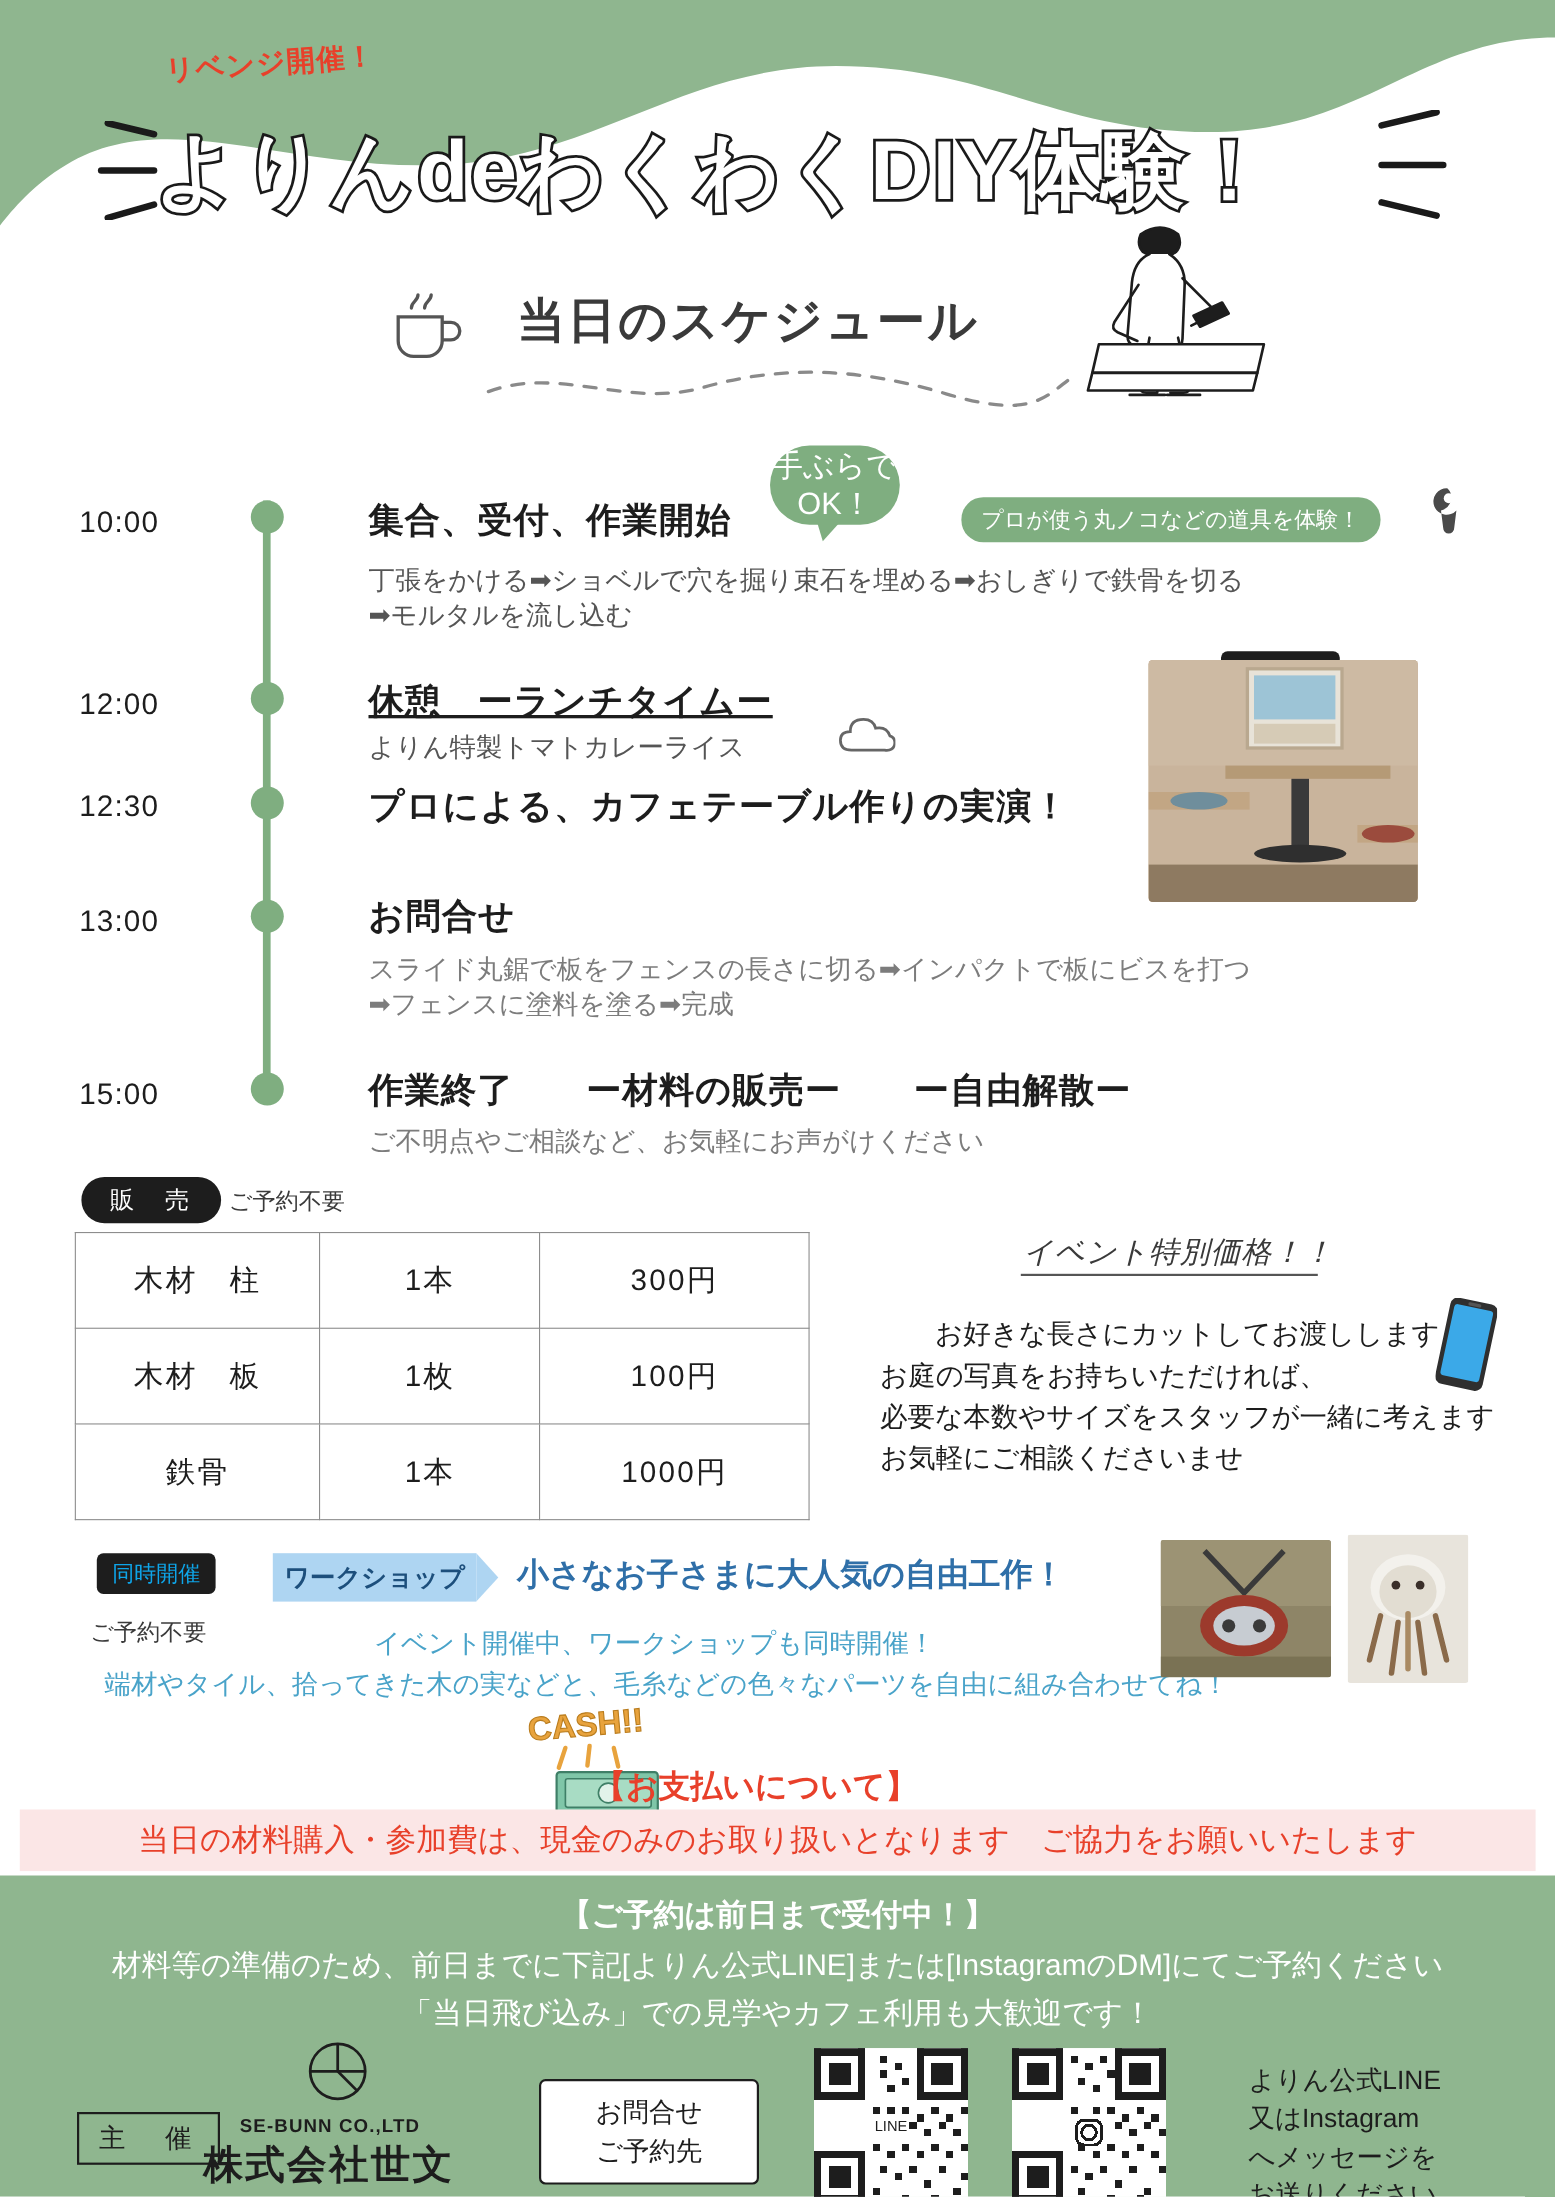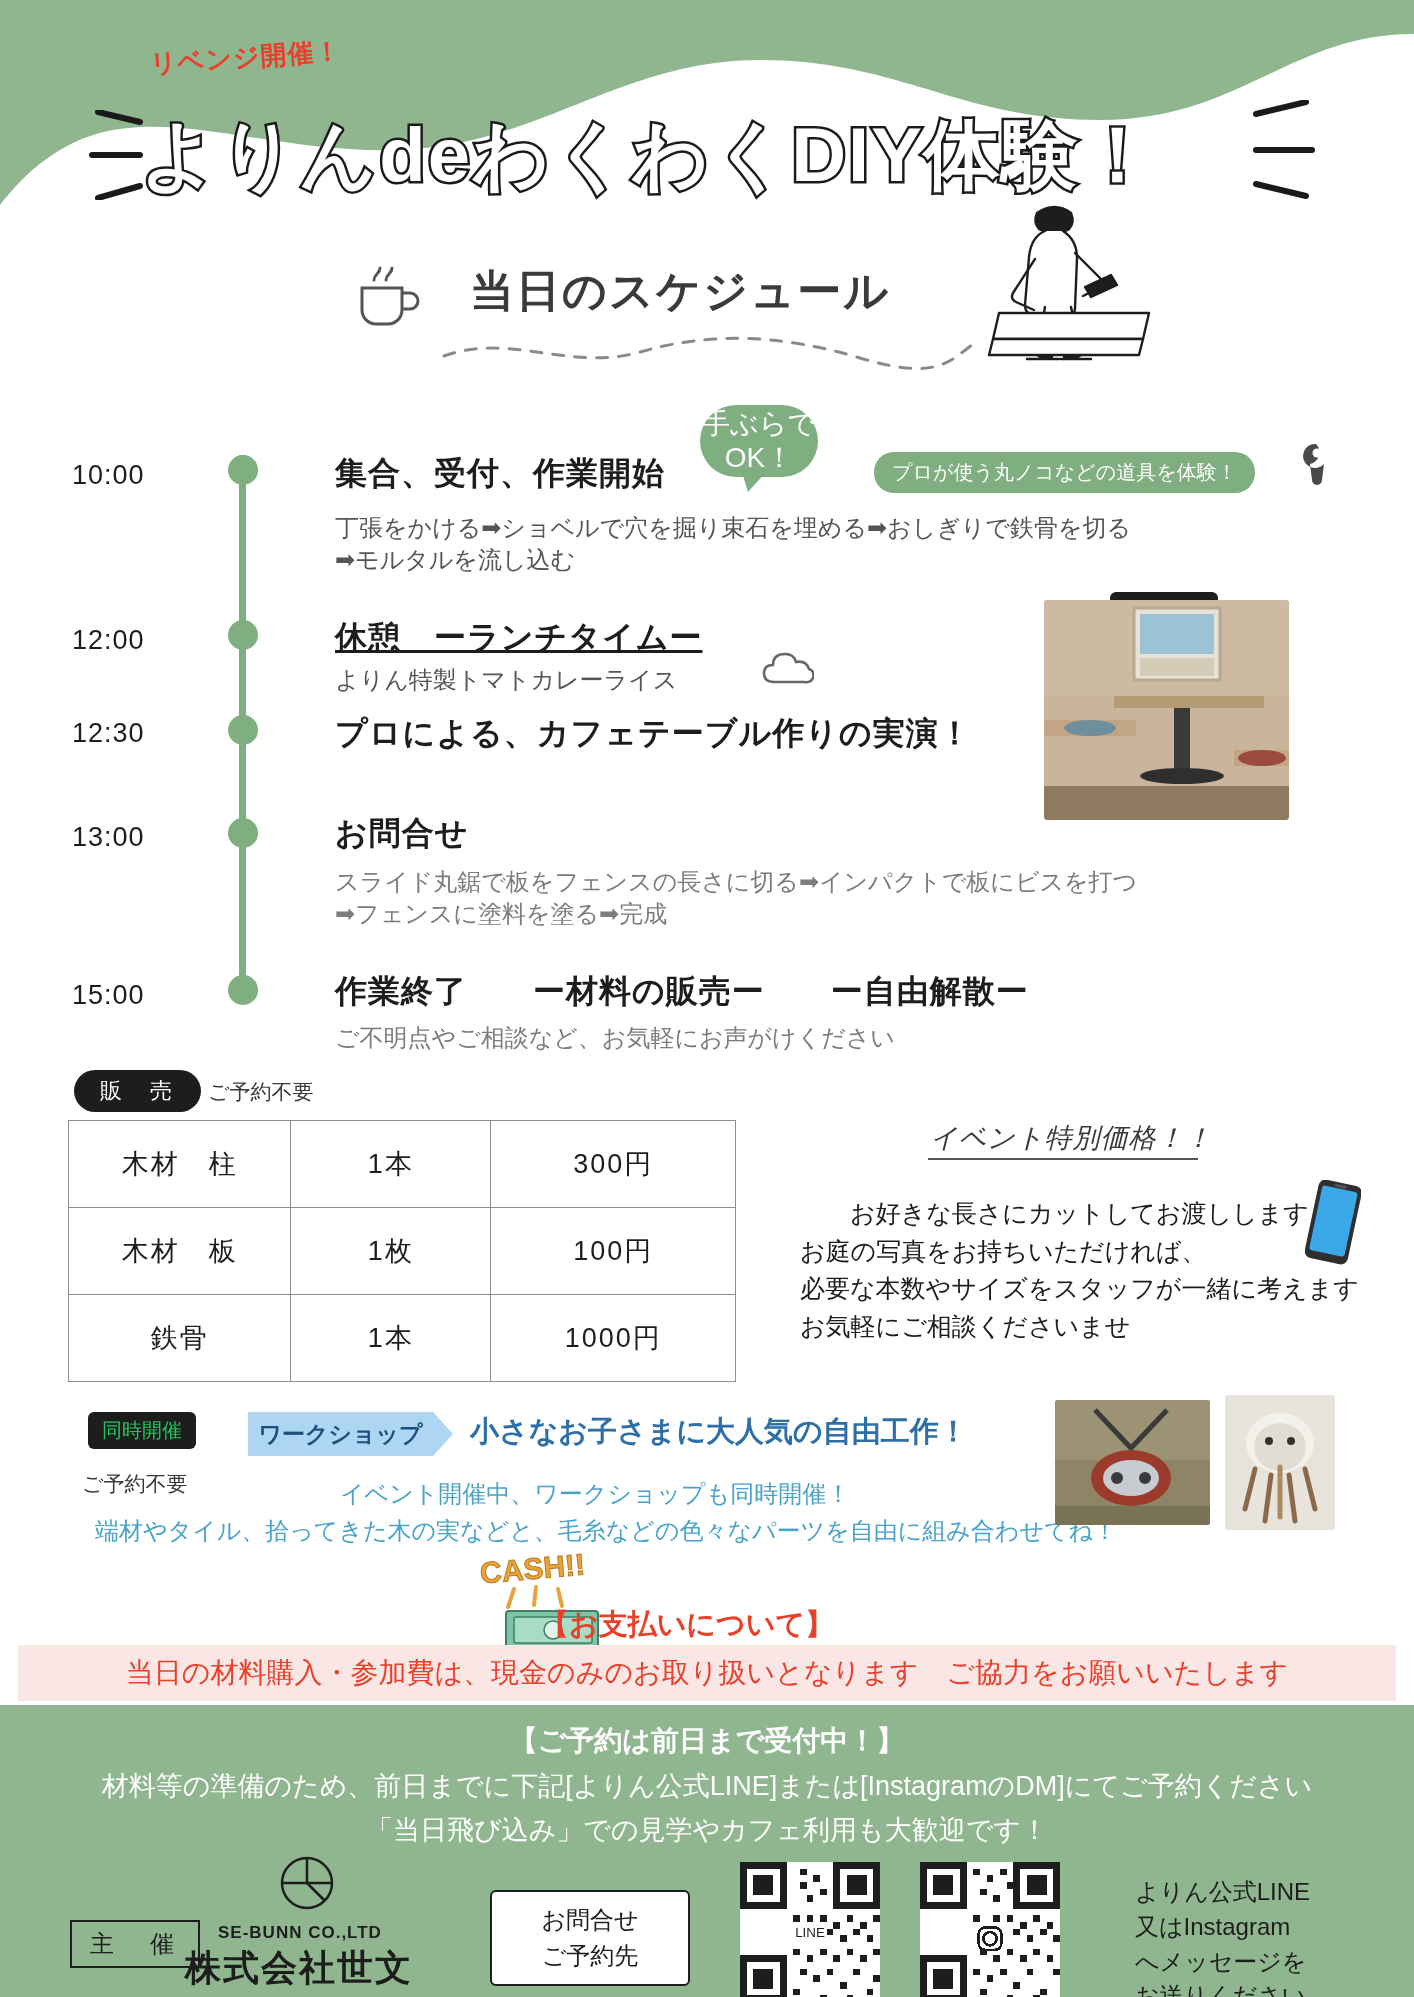--- a/index.html
+++ b/index.html
@@ -83,21 +83,21 @@
     border-radius:40px; font-size:28px; text-align:center;
     display:flex; align-items:center; justify-content:center;
     line-height:1.2;
   }
   .bubble-pill {
     position:absolute; background:#7fae80; color:#fff;
     border-radius:20px; font-size:20px; padding:7px 18px;
     white-space:nowrap;
   }
   .blackpill {
-    position:absolute; background:#1d1d1d; color:#22c55e;
+    position:absolute; background:#1d1d1d; color:#0ea5e9;
     border-radius:6px; font-size:20px; padding:5px 14px; white-space:nowrap;
   }
   .blacktag {
     position:absolute; background:#1d1d1d; color:#fff;
     border-radius:22px; font-size:22px; padding:6px 26px; white-space:nowrap;
     letter-spacing:3px;
   }
 
   
   .photo-table {

